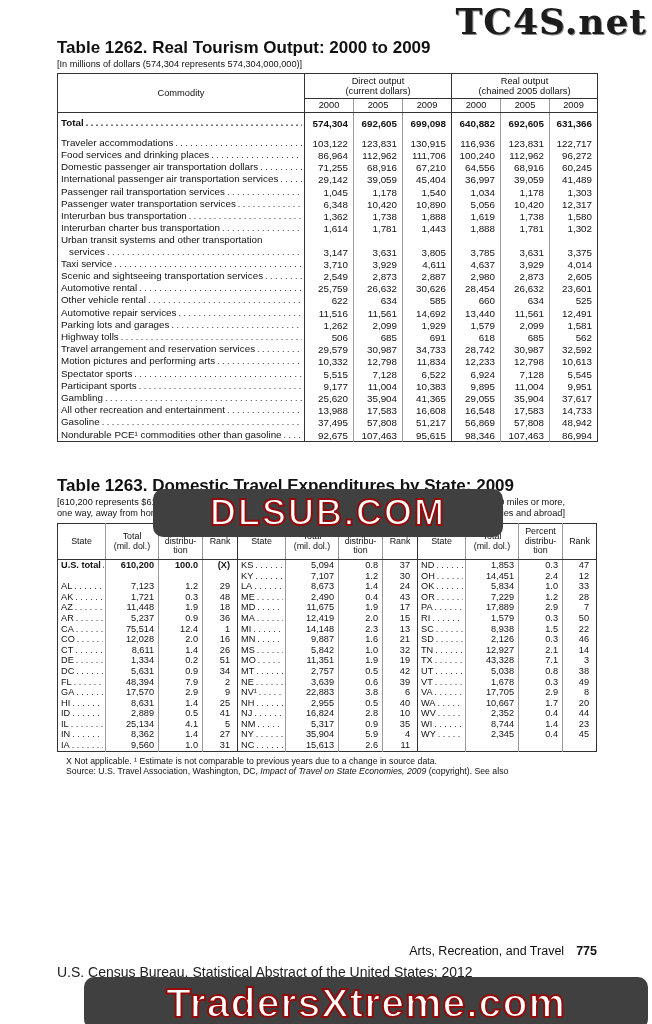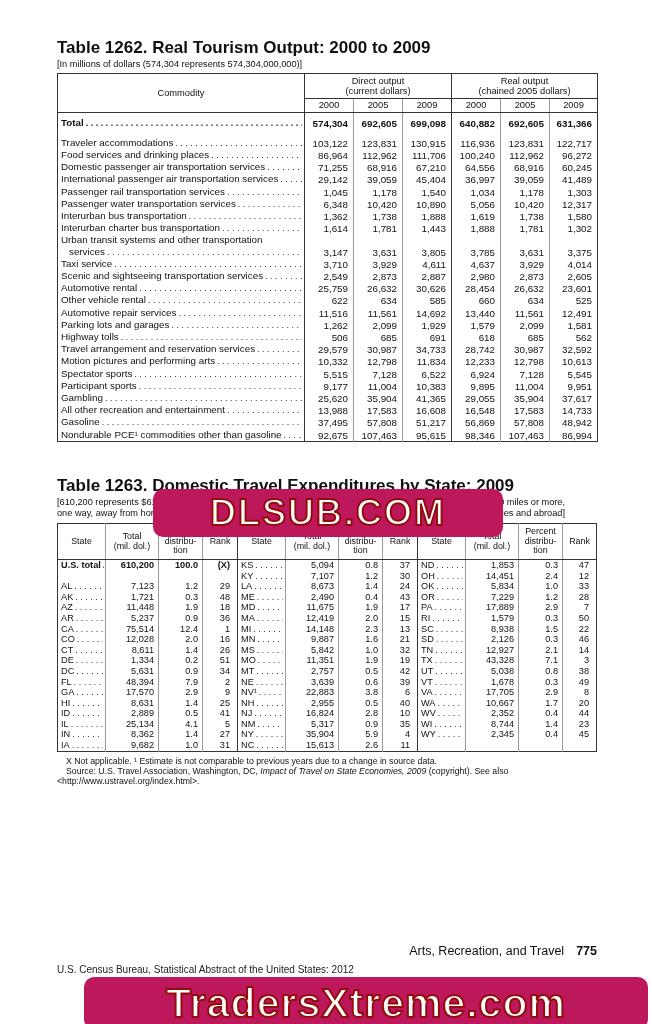--- a/index.html
+++ b/index.html
@@ -4,21 +4,21 @@
 <style>
   * { margin:0; padding:0; box-sizing:border-box; }
   html,body { width:652px; height:1024px; }
   body { background:#fff; font-family:"Liberation Sans", sans-serif; color:#111; position:relative; overflow:hidden; }
   .page { position:absolute; inset:0; background:#fff; }
 
   
   .wm-top { position:absolute; top:0; right:5px; z-index:9;
     font-family:"DejaVu Serif", serif; font-weight:bold; font-size:36px;
     color:#1c1c1c; text-shadow:1px 1px 0 #8a8a8a; letter-spacing:1px; }
-  .wm-box { position:absolute; z-index:9; background:#be185d; border-radius:10px;
+  .wm-box { position:absolute; z-index:9; background:#404040; border-radius:10px;
     display:flex; align-items:center; justify-content:center;
     color:#fff; font-weight:bold; -webkit-text-stroke:2px #930c0c; }
   .wm-mid { top:489px; left:153px; width:350px; height:48px; font-size:36px; letter-spacing:2px; }
   .wm-bot { top:977px; left:84px; width:564px; height:52px; font-size:41px; letter-spacing:1px; }
 
   
   .b62 { position:absolute; left:57px; top:40px; width:540px; }
   .b63 { position:absolute; left:57px; top:478px; width:508px; }
   .ttl { font-size:17px; font-weight:bold; line-height:16px; margin-bottom:3px; }
   .note { font-size:9.2px; line-height:10.6px; color:#111; }
@@ -53,28 +53,29 @@
   .t63 td.rank { padding-right:7px; }
   .t63 .st { padding-left:3px; }
   .usb { font-weight:bold; }
 
   
   .fnote { font-size:8.7px; line-height:10px; }
   .fnblock { margin-top:4px; }
   .ind { padding-left:9px; }
   .foot-right { position:absolute; top:944px; right:55px; z-index:2; font-size:12.5px; }
   .foot-right .pgnum { font-weight:bold; margin-left:12px; }
-  .foot-left { position:absolute; top:964px; left:57px; z-index:2; font-size:10px; color:#222; }
+  .foot-left { position:absolute; top:964px; left:57px; z-index:2; font-size:14px; color:#222; }
   i { font-style:italic; }
 </style>
 </head>
 <body>
 
 <div class="page">
 
+  <div class="wm-top">TC4S.net</div>
 
   <section class="b62">
     <h2 class="ttl">Table 1262. Real Tourism Output: 2000 to 2009</h2>
     <div class="note">[In millions of dollars (574,304 represents 574,304,000,000)]</div>
 
     <table class="t62">
       <colgroup>
         <col style="width:247px">
           <col style="width:49px">
           <col style="width:49px">
@@ -143,21 +144,21 @@
             <td class="num sS">86,964</td>
             <td class="num sL">112,962</td>
             <td class="num sL">111,706</td>
             <td class="num sS">100,240</td>
             <td class="num sL">112,962</td>
             <td class="num sL">96,272</td>
           </tr>
           <tr>
             <td class="lblcell">
               <div class="lbl">
-                <span class="t">Domestic passenger air transportation services</span>
+                <span class="t">Domestic passenger air transportation dollars</span>
                 <span class="d"></span>
               </div>
             </td>
             <td class="num sS">71,255</td>
             <td class="num sL">68,916</td>
             <td class="num sL">67,210</td>
             <td class="num sS">64,556</td>
             <td class="num sL">68,916</td>
             <td class="num sL">60,245</td>
           </tr>
@@ -1015,21 +1016,21 @@
             <td class="num sL">0.4</td>
             <td class="num rank sL">45</td>
           </tr>
           <tr>
             <td class="st">
               <div class="lbl">
                 <span class="t">IA</span>
                 <span class="d"></span>
               </div>
             </td>
-            <td class="num sL">9,682</td>
+            <td class="num sL">9,560</td>
             <td class="num sL">1.0</td>
             <td class="num rank sL">31</td>
             <td class="st sS">
               <div class="lbl">
                 <span class="t">NC</span>
                 <span class="d"></span>
               </div>
             </td>
             <td class="num sL">15,613</td>
             <td class="num sL">2.6</td>
@@ -1040,21 +1041,20 @@
             <td class="num rank sL"></td>
           </tr>
         </tbody>
     </table>
 
     <div class="fnblock">
       <div class="fnote ind">X Not applicable.  ¹ Estimate is not comparable to previous years due to a change in source data.</div>
       <div class="fnote ind">
         <span>Source: U.S. Travel Association, Washington, DC, </span><i>Impact of Travel on State Economies, 2009</i><span> (copyright). See also</span>
       </div>
-      <div class="fnote">&lt;http://www.ustravel.org/index.html&gt;.</div>
     </div>
   </section>
 
   <div class="foot-right">
     <span>Arts, Recreation, and Travel</span><span class="pgnum">775</span>
   </div>
   <div class="foot-left">U.S. Census Bureau, Statistical Abstract of the United States: 2012</div>
 
   <div class="wm-box wm-mid">DLSUB.COM</div>
   <div class="wm-box wm-bot">TradersXtreme.com</div>

